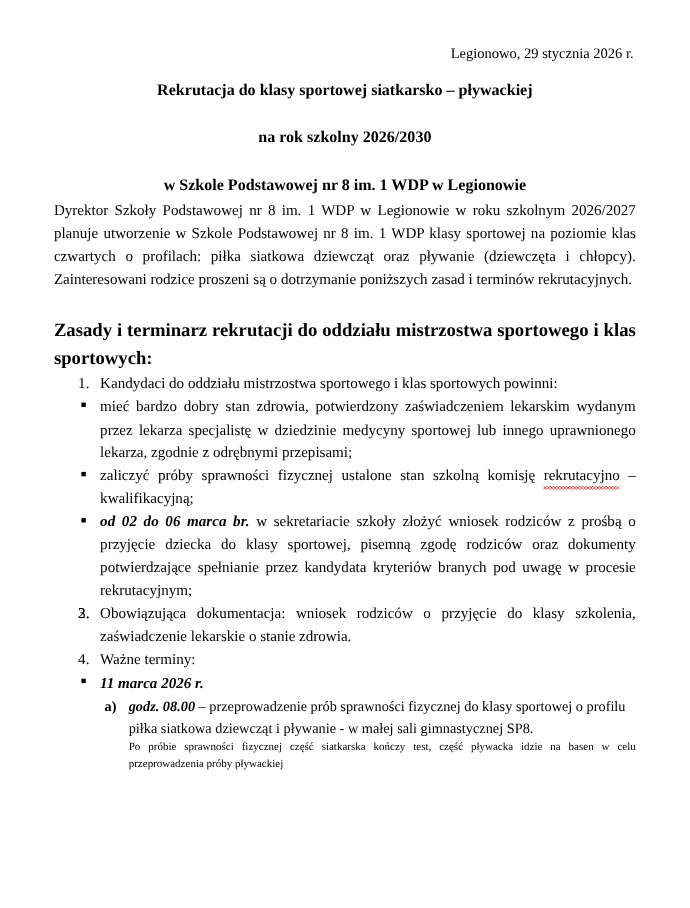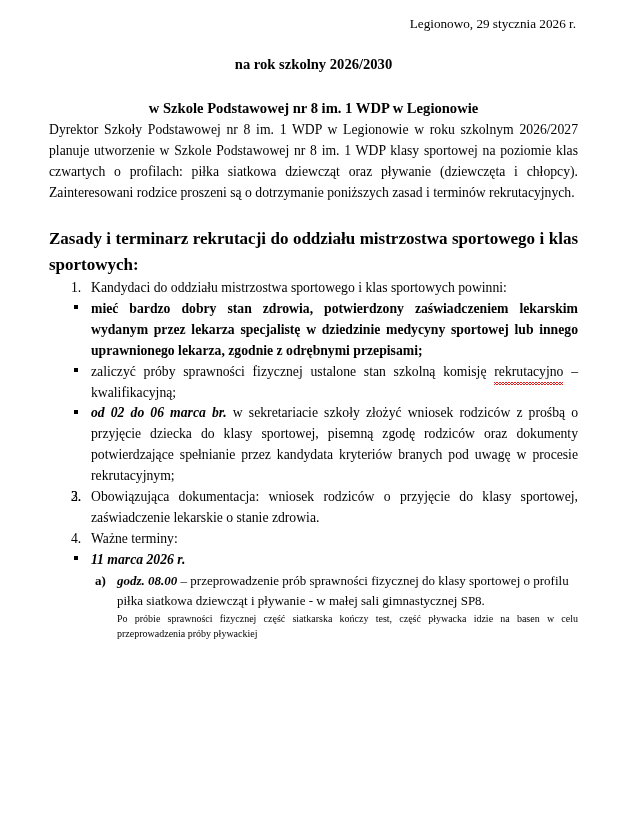--- a/index.html
+++ b/index.html
@@ -14,20 +14,21 @@
     font-family: "Liberation Serif", "DejaVu Serif", serif;
     color: #000000;
     -webkit-font-smoothing: antialiased;
   }
   .page {
     position: relative;
     width: 627px;
     height: 646px;
     box-sizing: border-box;
     padding: 14px 49px 0 49px;
+    margin-top: 25px;
   }
 
   
   .date-line {
     text-align: right;
     font-size: 13.2px;
     line-height: 1.45;
     margin: 0 0 14px 0;
     padding-right: 2px;
   }
@@ -106,21 +107,21 @@
     margin: 0;
   }
   li.sqitem > .sqmark {
     position: absolute;
     left: 25px;
     top: 0.46em;
     width: 4px;
     height: 4px;
     background: #000;
   }
-  .gap-b1 { margin-top: 17px; font-weight: bold; }
+  .gap-b1 { margin-top: 17px; }
   .gap-b2 { margin-top: 0px; }
   .gap-b3 { margin-top: 0px; }
   .gap-bterm { margin-top: 0px; }
 
   
   ol.lettered {
     margin: 0;
     padding: 0;
     list-style: none;
   }
@@ -168,20 +169,21 @@
     background-repeat: repeat-x;
   }
 </style>
 </head>
 <body>
 
 <div class="page">
 
   <p class="date-line">Legionowo, 29 stycznia 2026 r.</p>
 
+  <h1 class="title title-1">Rekrutacja do klasy sportowej siatkarsko – pływackiej</h1>
   <h1 class="title title-2">na rok szkolny 2026/2030</h1>
   <h1 class="title title-3">w Szkole Podstawowej nr 8 im. 1 WDP w Legionowie</h1>
 
   <p class="body intro">Dyrektor Szkoły Podstawowej nr 8 im. 1 WDP w Legionowie w roku szkolnym 2026/2027 planuje utworzenie w Szkole Podstawowej nr 8 im. 1 WDP klasy sportowej na poziomie klas czwartych o profilach: piłka siatkowa dziewcząt oraz pływanie (dziewczęta i chłopcy).    Zainteresowani rodzice proszeni są o dotrzymanie poniższych zasad i terminów rekrutacyjnych.</p>
 
   <p class="rules-head">Zasady i terminarz rekrutacji do oddziału mistrzostwa sportowego i klas sportowych:</p>
 
   <ol class="lvl1">
 
     <li class="num gap-num1">
@@ -207,21 +209,21 @@
       </li>
 
     </ul>
 
     <li class="num gap-num2">
       <span class="marker">2.</span>
     </li>
 
     <li class="num gap-num3">
       <span class="marker">3.</span>
-      <span>Obowiązująca dokumentacja: wniosek rodziców o przyjęcie do klasy sportowej, zaświadczenie lekarskie o stanie zdrowia.</span>
+      <span>Obowiązująca dokumentacja: wniosek rodziców o przyjęcie do klasy szkolenia, zaświadczenie lekarskie o stanie zdrowia.</span>
     </li>
 
     <li class="num gap-num4">
       <span class="marker">4.</span>
       <span>Ważne terminy:</span>
     </li>
 
   </ol>
 
   <ul class="sq">

